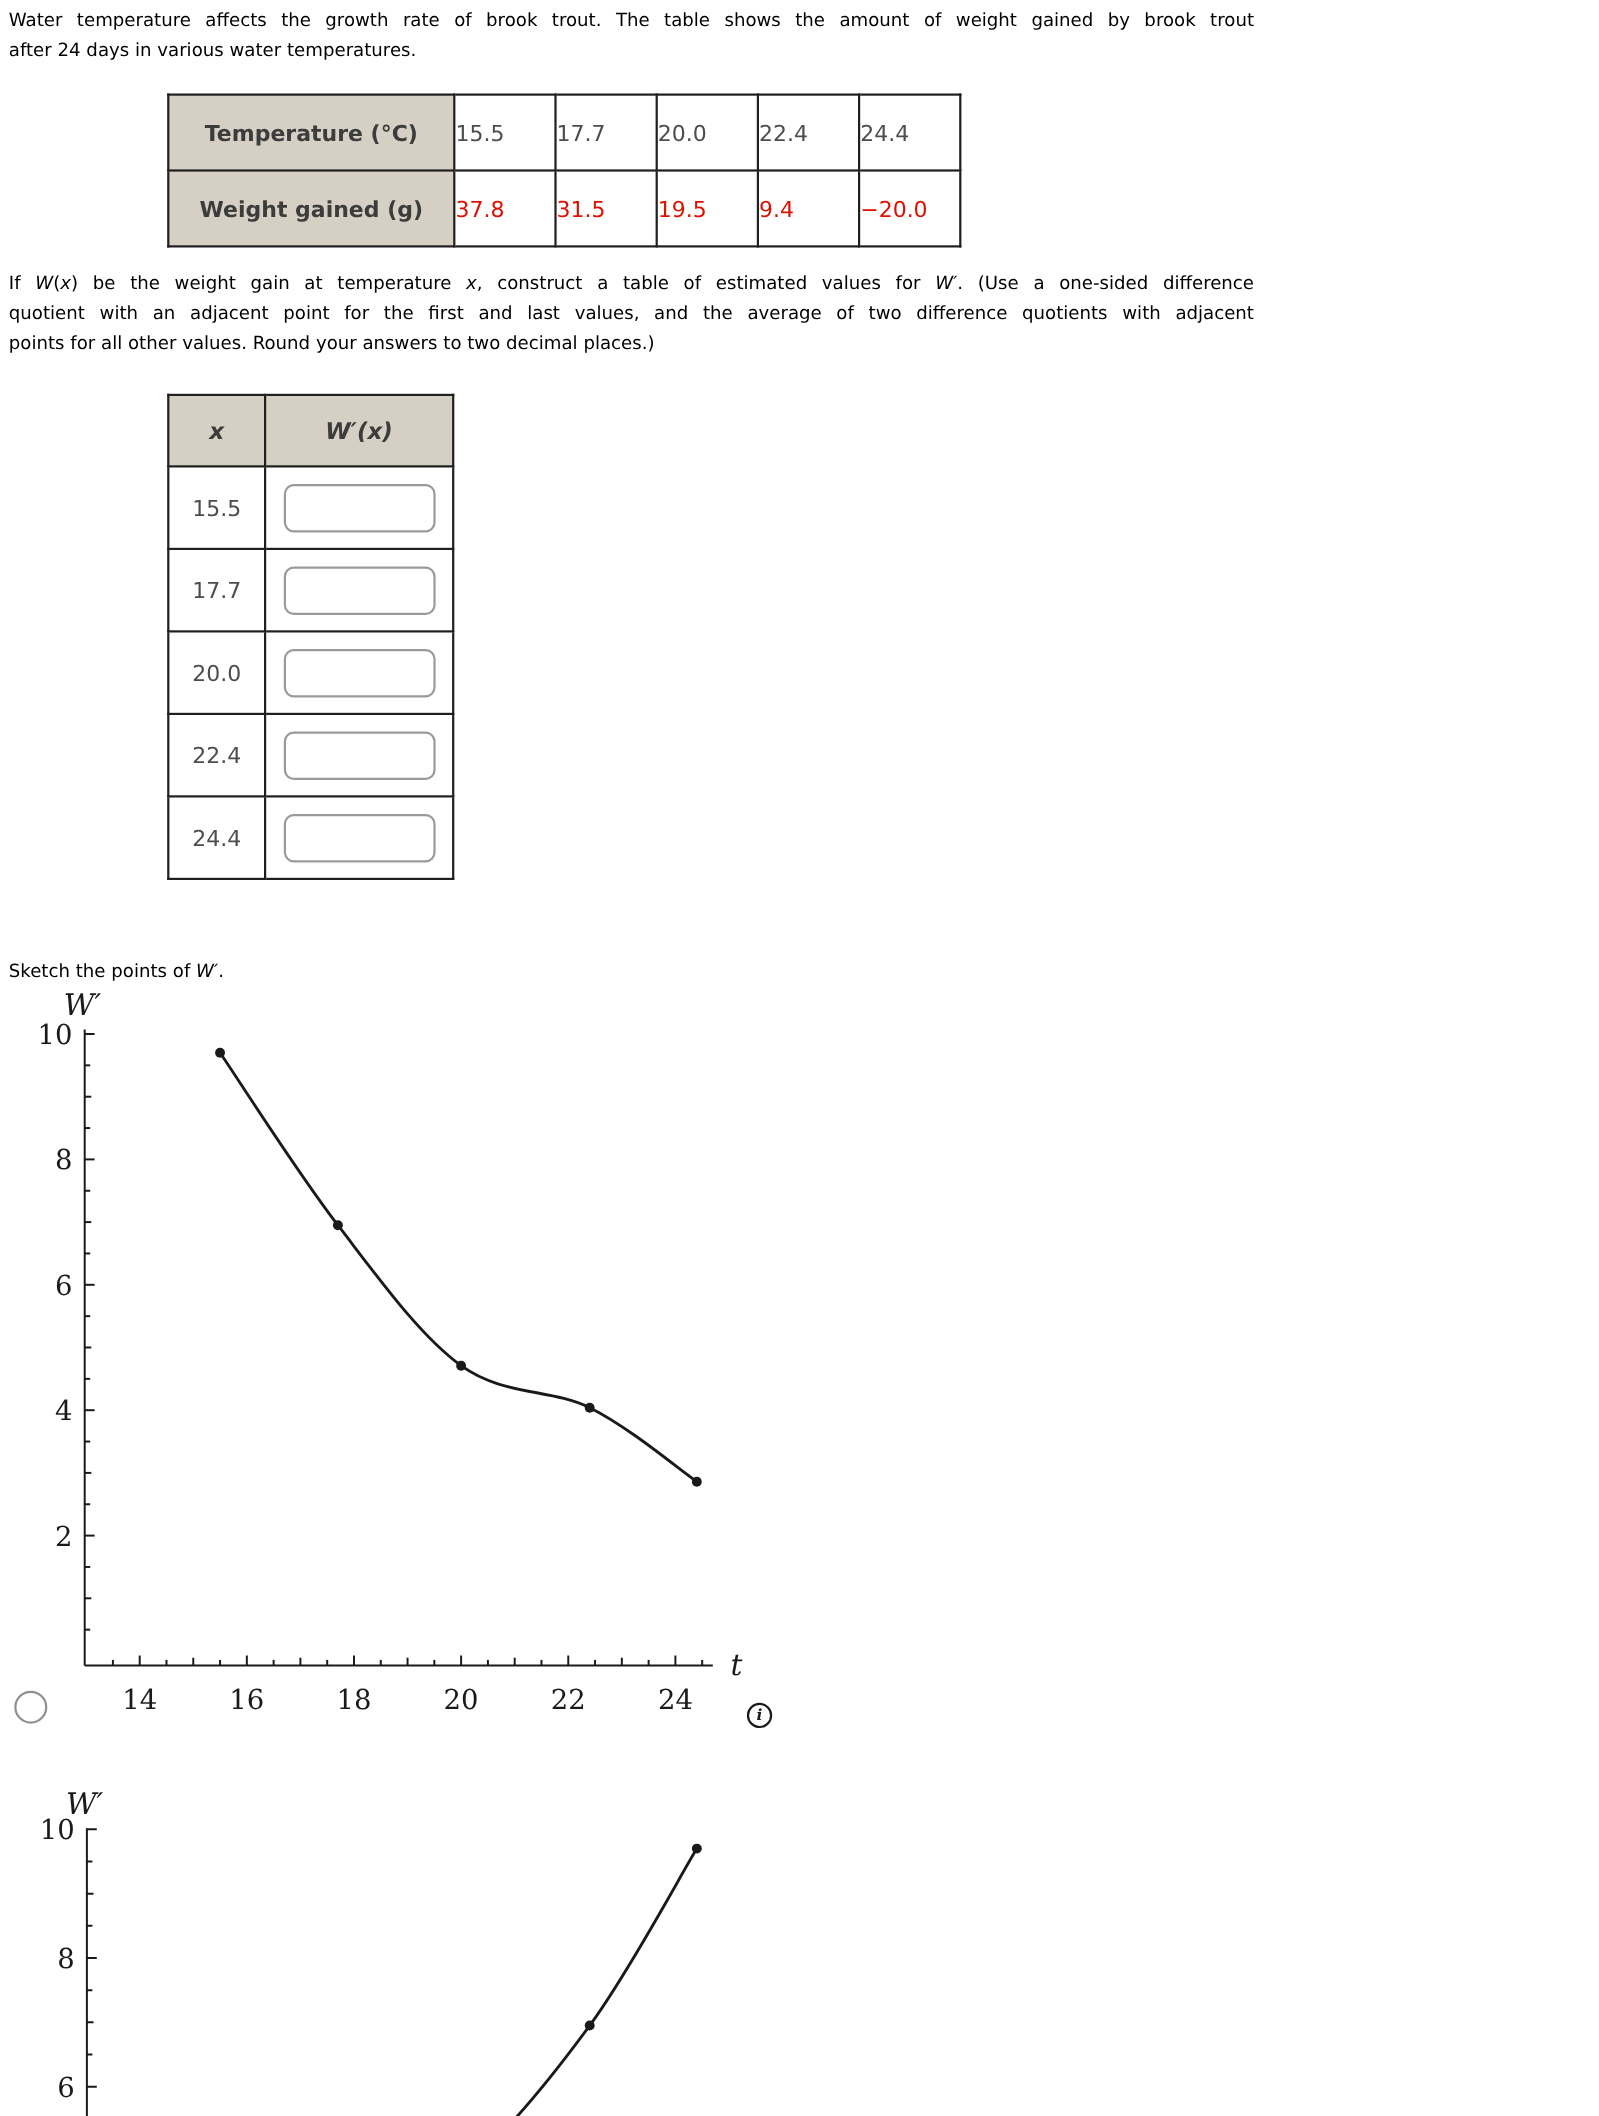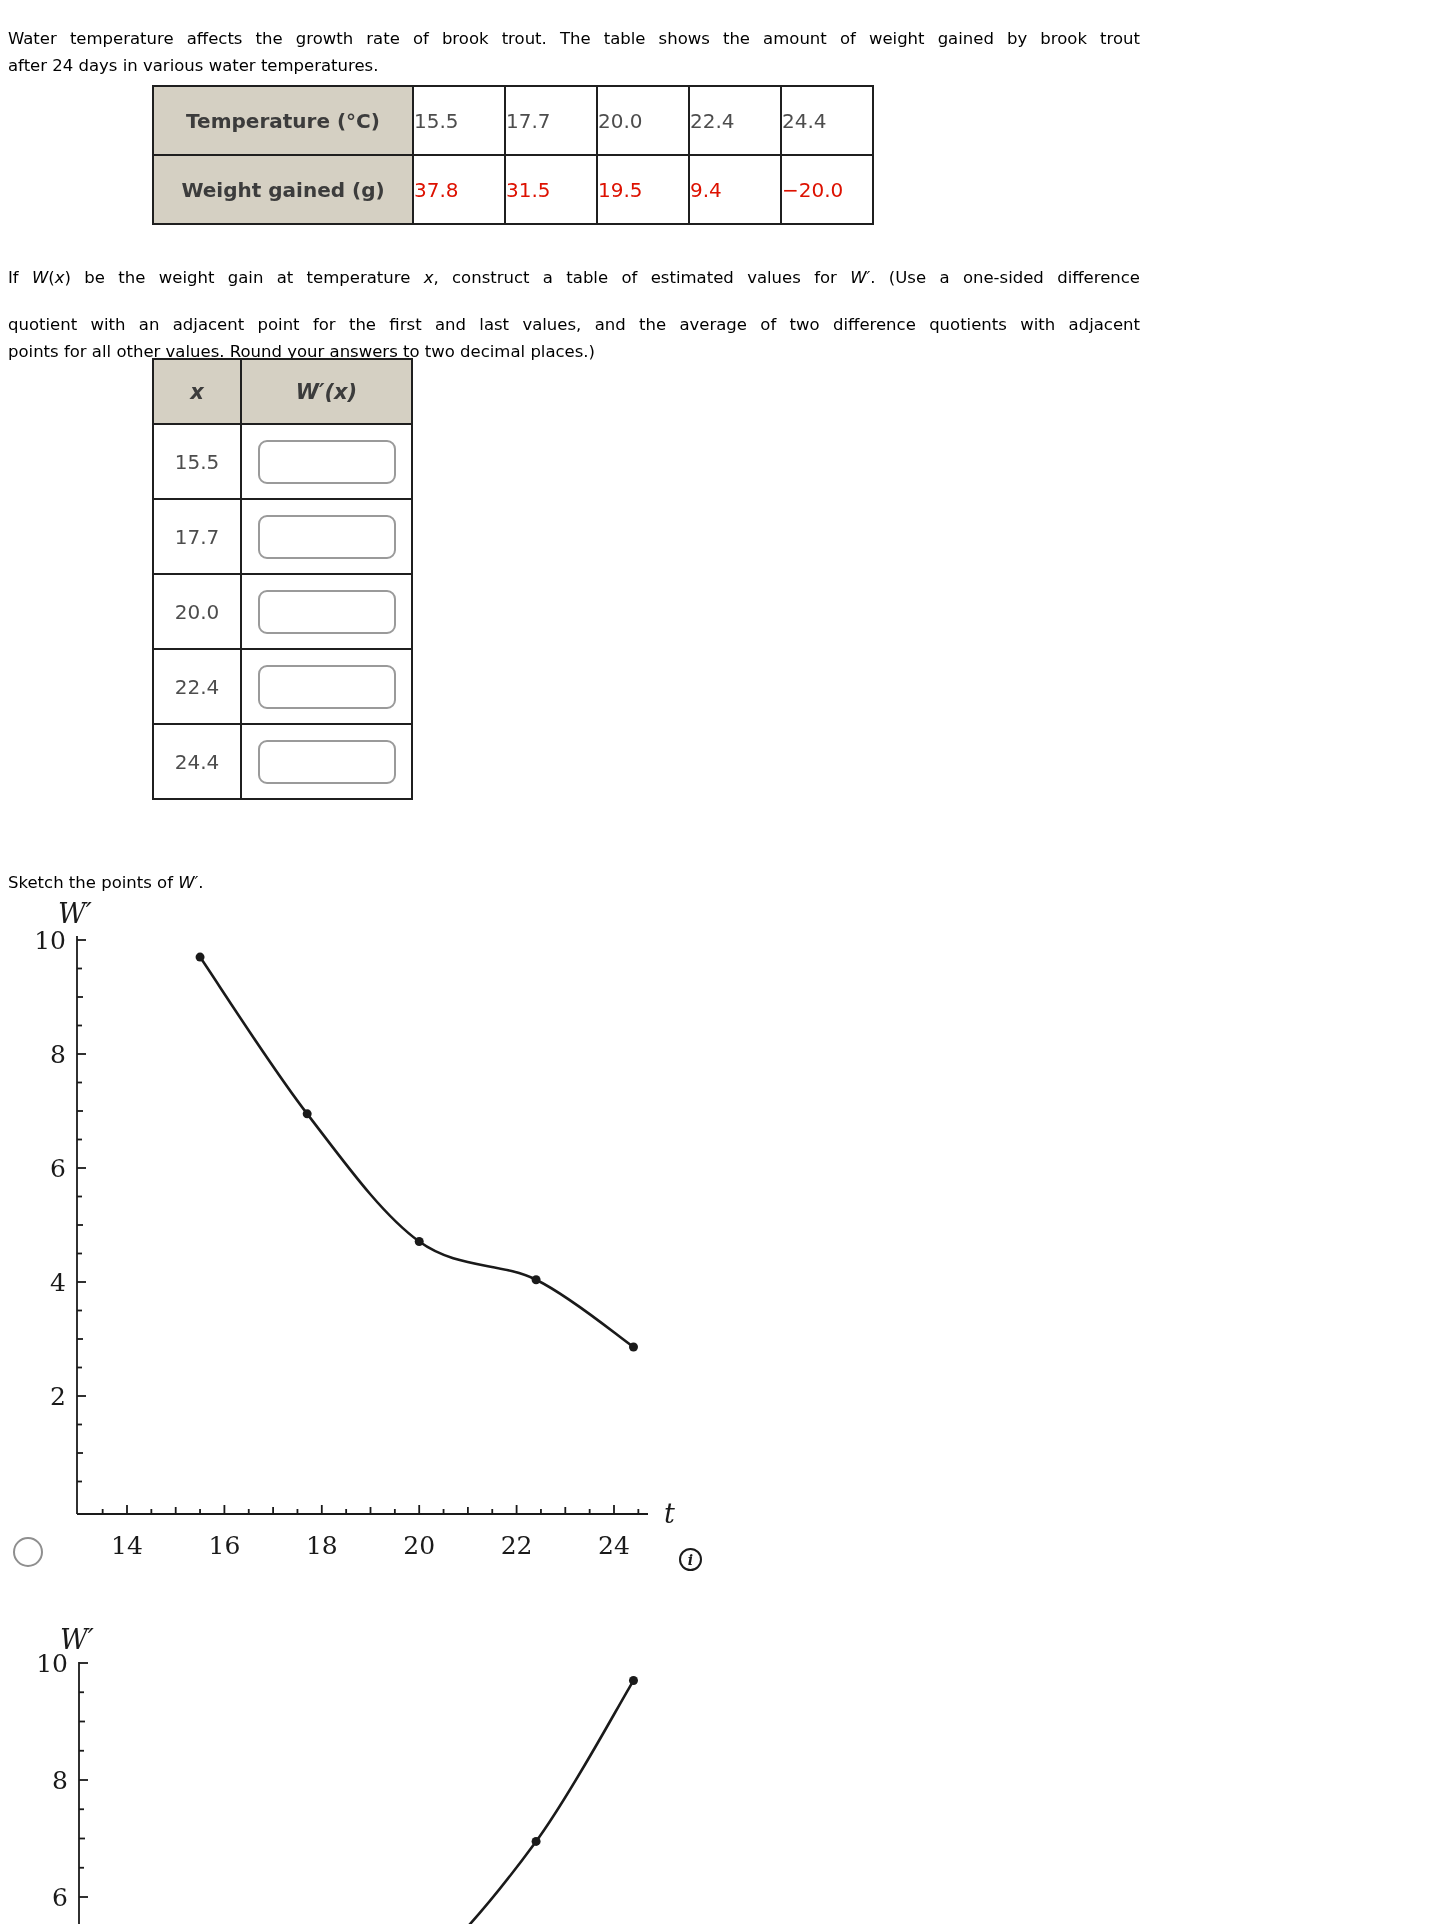--- a/index.html
+++ b/index.html
@@ -1,19 +1,19 @@
 <!DOCTYPE html>
 <html><head>
 <meta charset="utf-8">
 <style>
   html,body{margin:0;padding:0;background:#fff;}
   .canvas{position:relative;width:1454px;height:1924px;background:#fff;overflow:hidden;
           font-family:"DejaVu Sans",sans-serif;color:#000;}
   .para{position:absolute;width:1132px;font-size:16.5px;line-height:27px;color:#000;}
-  .jlast{text-align:justify;text-align-last:justify;margin-top:20px;}
+  .jlast{text-align:justify;text-align-last:justify;}
   .para i{font-style:italic;}
 
   table.dtable{position:absolute;border-collapse:collapse;}
   table.dtable th, table.dtable td{border:2.5px solid #1f1f1f;vertical-align:middle;padding:0;}
   table.dtable th{background:#d5d0c3;font-weight:bold;color:#3c3c3c;font-size:20px;width:258px;height:67px;}
   table.dtable td{width:90px;font-size:20px;color:#4d4d4d;background:#fff;}
   table.dtable td.red{color:#dd1100;border-radius:12px;}
 
   table.atable{position:absolute;border-collapse:collapse;}
   table.atable th, table.atable td{border:2.5px solid #1f1f1f;text-align:center;vertical-align:middle;padding:0;background:#fff;}

